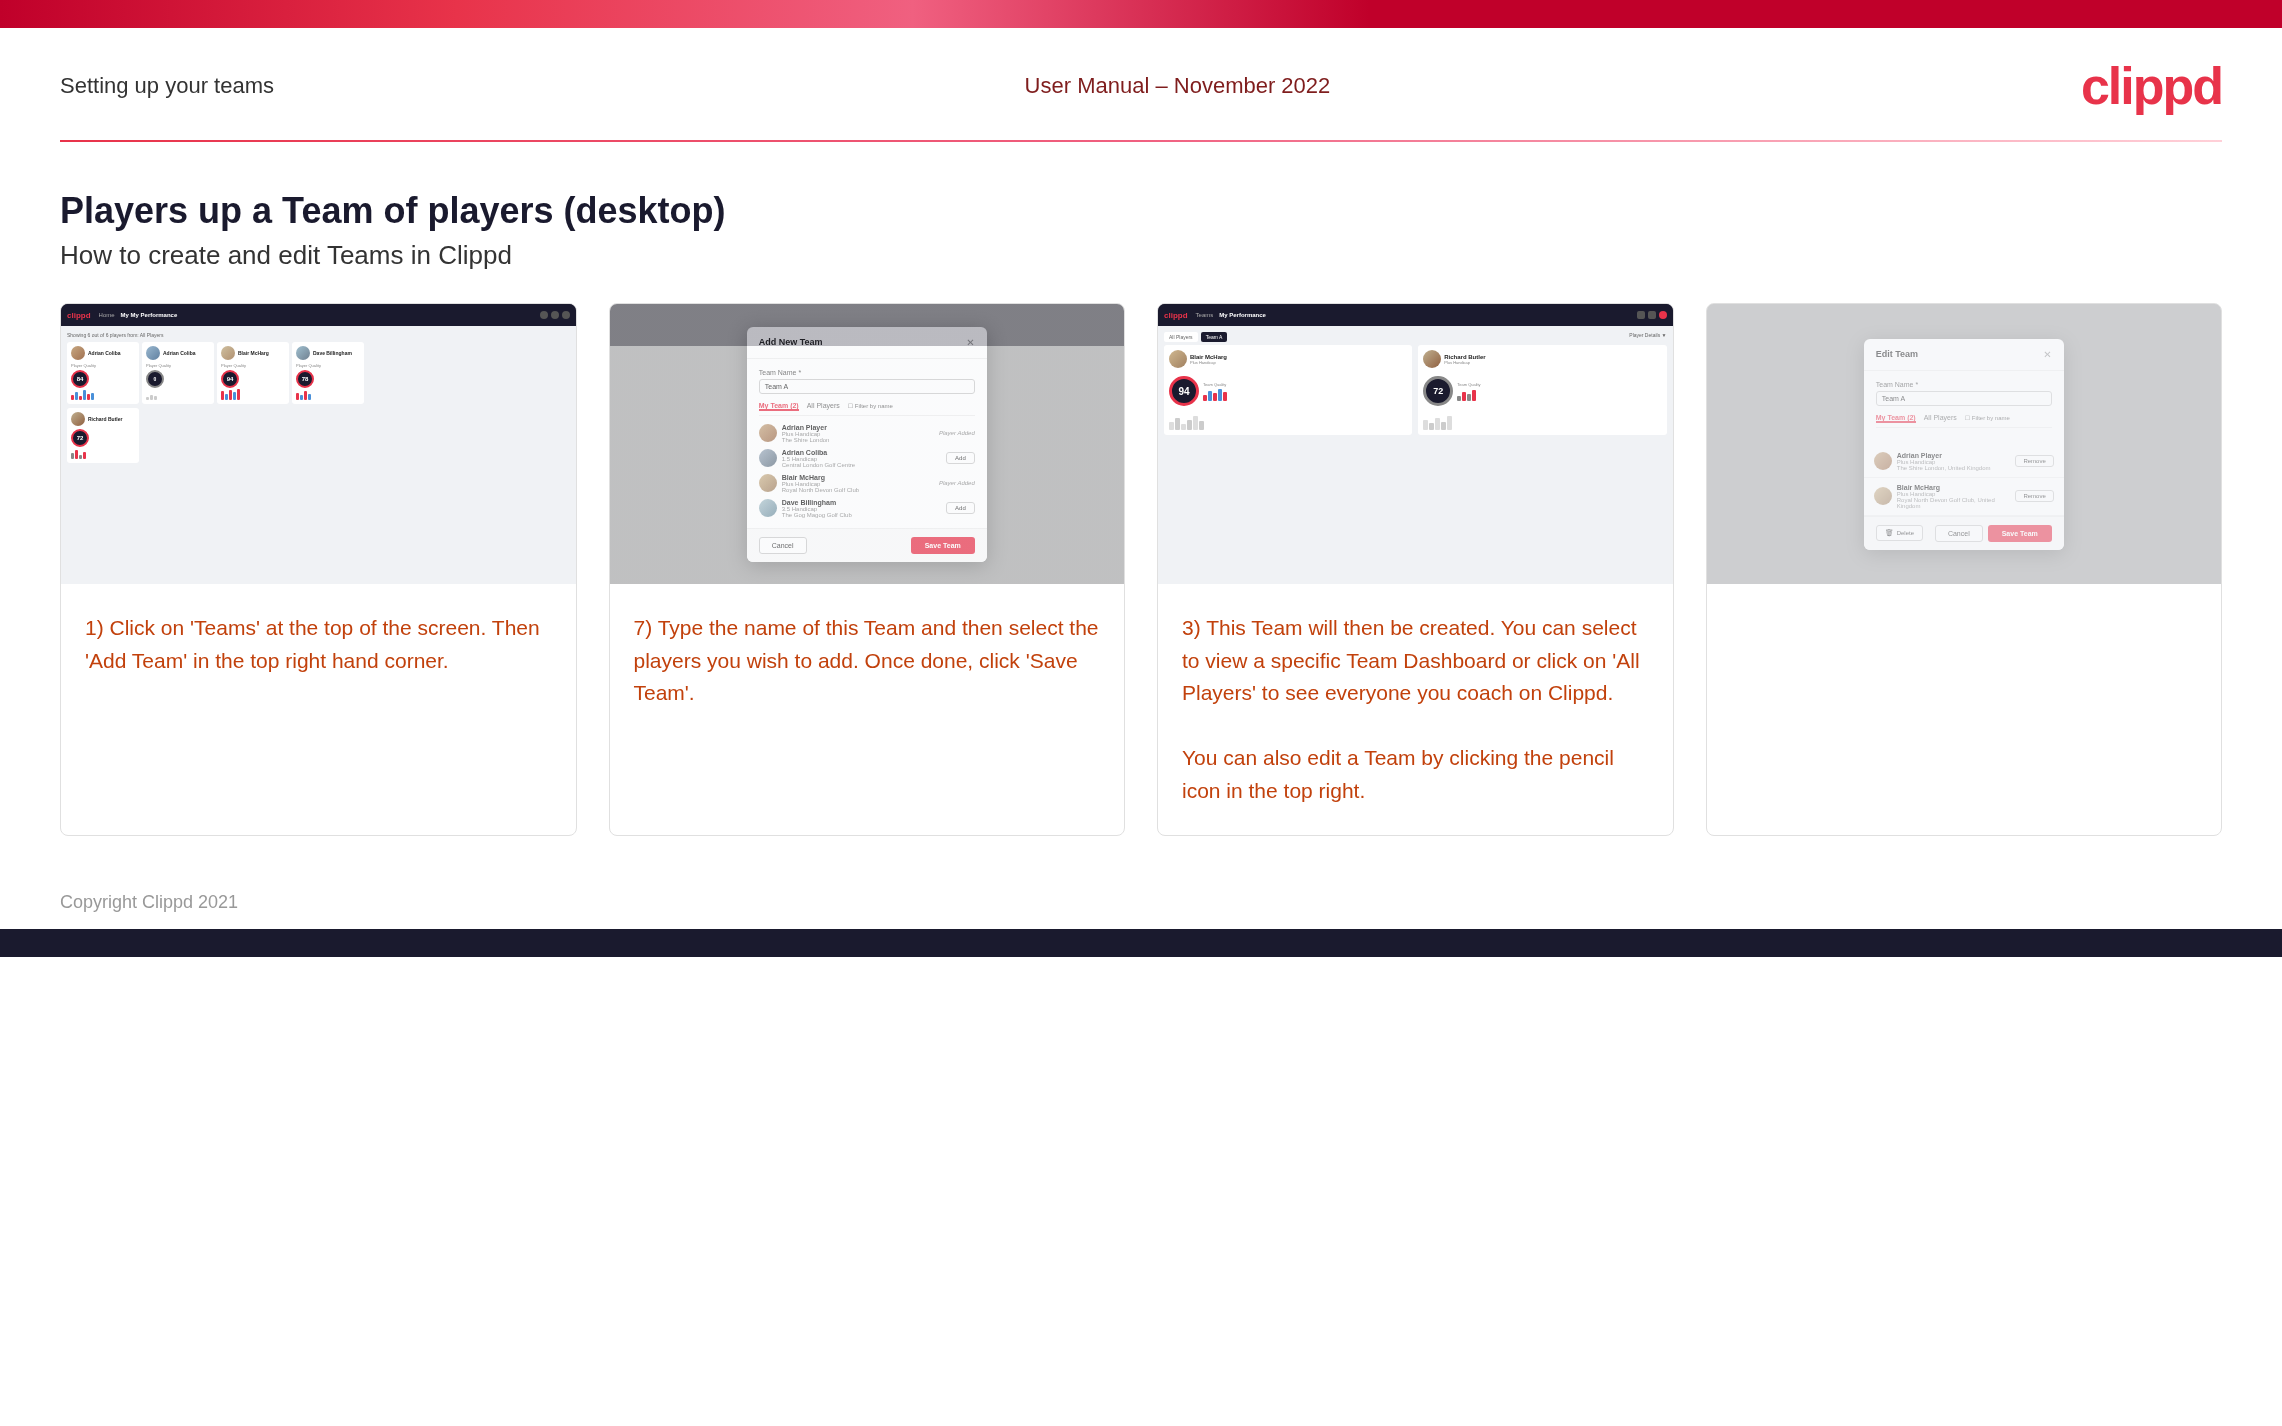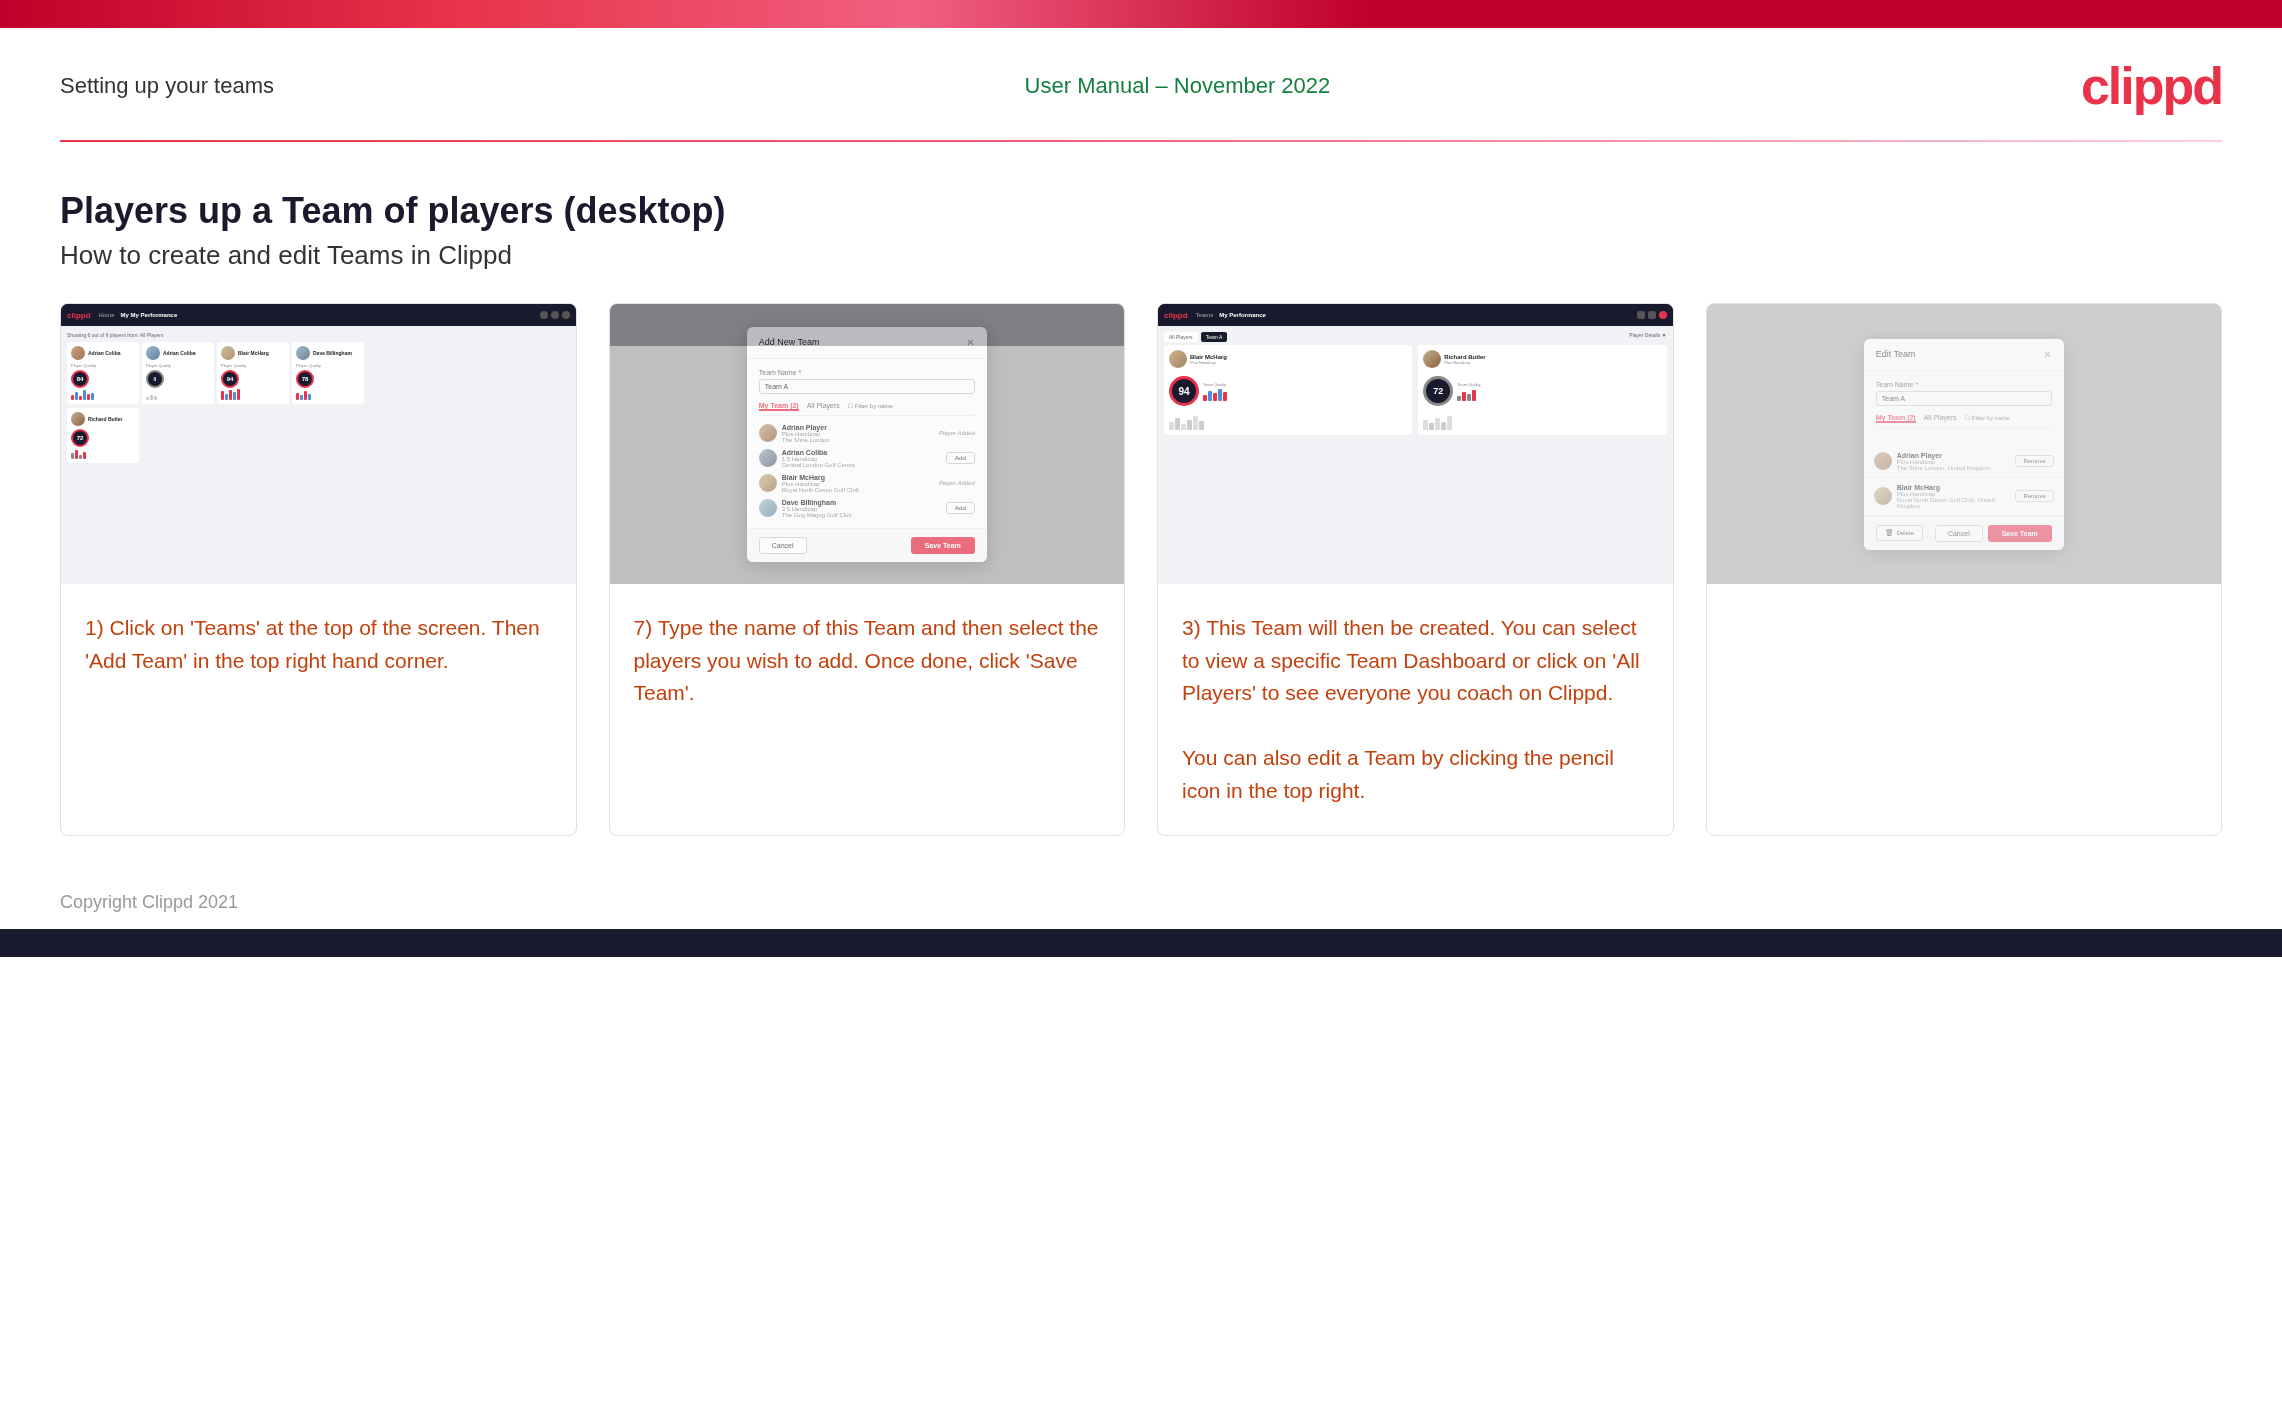--- a/index.html
+++ b/index.html
@@ -26,21 +26,21 @@
       padding: 28px 60px 0 60px;
       gap: 24px;
     }
     .header-left {
       font-size: 22px;
       color: #333;
       font-weight: 400;
     }
     .header-center {
       font-size: 22px;
-      color: #15803d;
+      color: #7f1d1d;
       font-weight: 400;
     }
     .header-logo {
       font-size: 52px;
       font-weight: 700;
       color: #e8334a;
       letter-spacing: -2px;
     }
 
     
@@ -218,21 +218,21 @@
     }
     .modal-header {
       display: flex;
       justify-content: space-between;
       align-items: center;
       padding: 10px 12px;
       border-bottom: 1px solid #eee;
     }
     .modal-title-text {
       font-size: 9px;
-      font-weight: 400;
+      font-weight: 700;
       color: #222;
     }
     .modal-close {
       color: #999;
       font-size: 10px;
       cursor: pointer;
     }
     .modal-body {
       padding: 10px 12px;
     }

